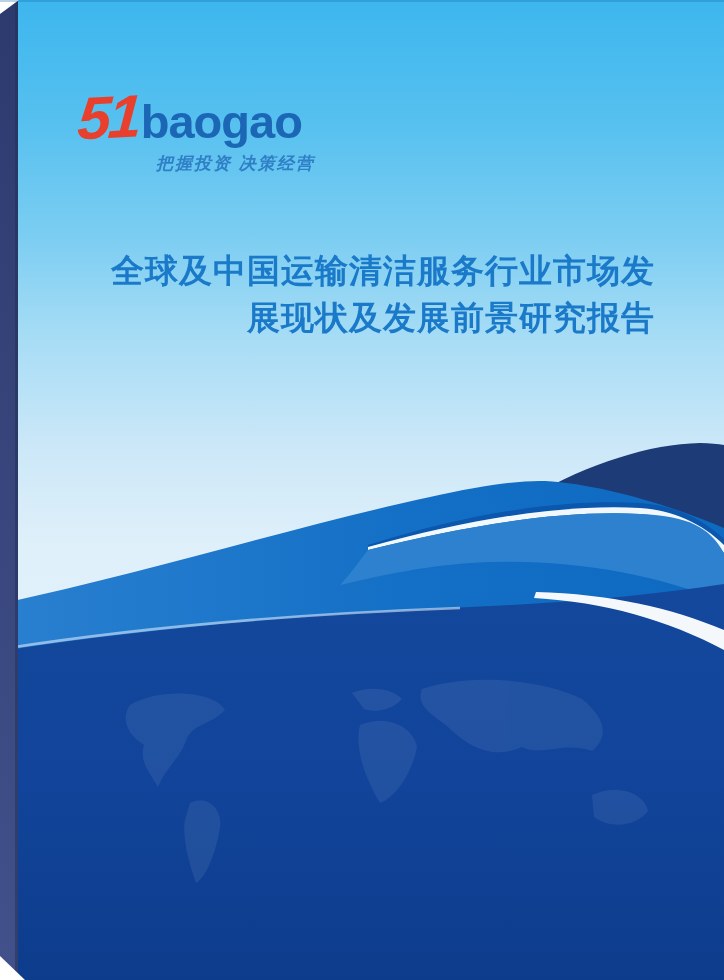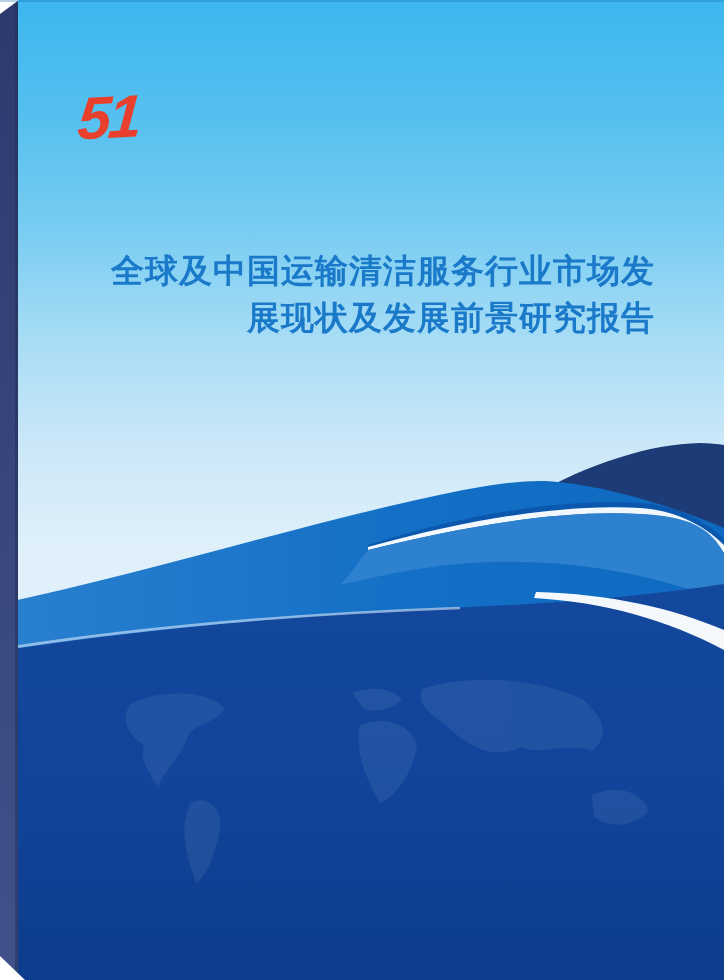--- a/index.html
+++ b/index.html
@@ -107,18 +107,20 @@
     <rect x="0" y="0" width="18" height="980" fill="url(#spineGrad)"></rect>
     <rect x="15" y="0" width="3" height="980" fill="#223158" opacity="0.55"></rect>
 
     <path fill="#ffffff" d="M 0 0 L 19 0 L 0 14 Z"></path>
     <path fill="#ffffff" d="M 0 980 L 0 956 L 25 980 Z"></path>
   </svg>
 
   <div class="logo">
     <div class="logo-row">
       <span class="logo-prefix" style="color: rgb(232, 64, 44);">51</span>
+      <span class="logo-name" style="color: rgb(27, 103, 182);">baogao</span>
     </div>
+    <div class="logo-tagline" style="color: rgb(46, 127, 197);">把握投资 决策经营</div>
   </div>
 
   <div class="report-title" style="color: rgb(26, 122, 201); text-align: right;">全球及中国运输清洁服务行业市场发展现状及发展前景研究报告</div>
 
 </div>
 
 </body></html>

